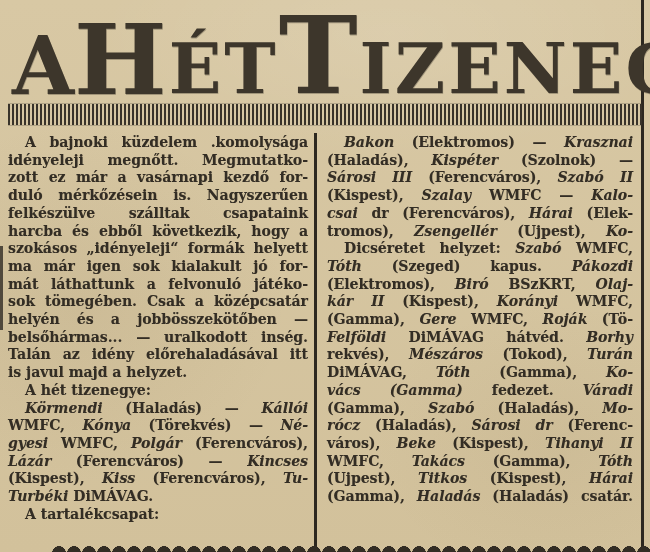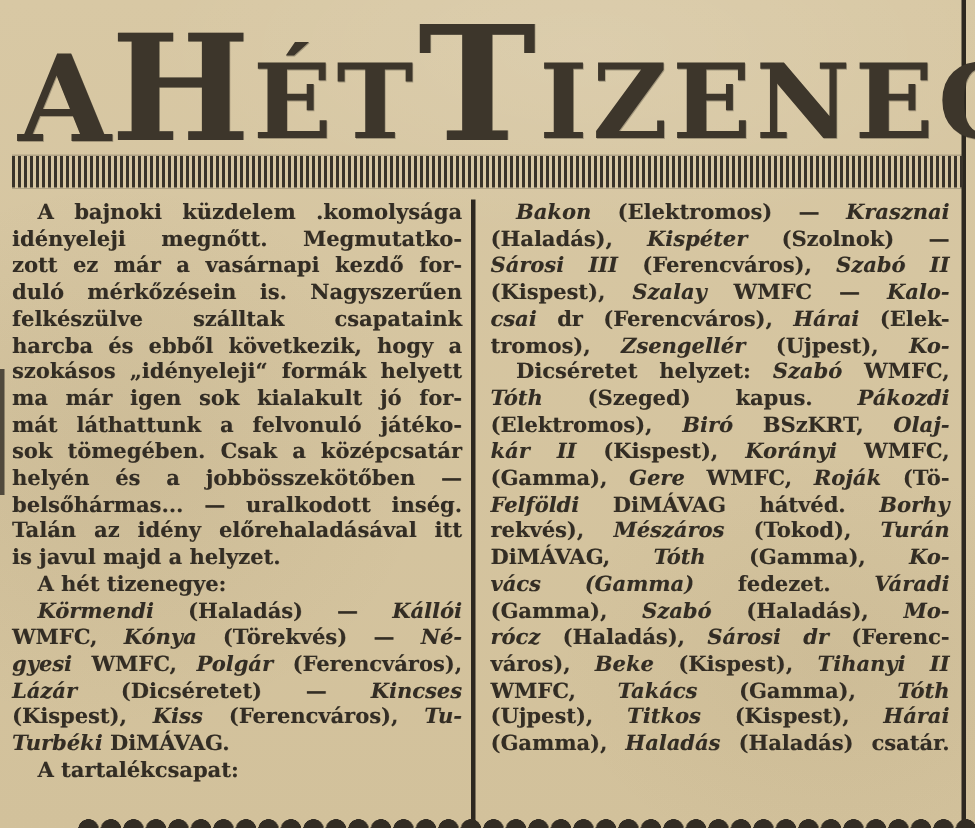--- a/index.html
+++ b/index.html
@@ -93,21 +93,21 @@
         <div class="line"><span>mát láthattunk a felvonuló játéko-</span></div>
         <div class="line"><span>sok tömegében. Csak a középcsatár</span></div>
         <div class="line"><span>helyén és a jobbösszekötőben —</span></div>
         <div class="line"><span>belsőhármas... — uralkodott inség.</span></div>
         <div class="line"><span>Talán az idény előrehaladásával itt</span></div>
         <div class="line nojust"><span>is javul majd a helyzet.</span></div>
         <div class="line indent nojust"><span>A hét tizenegye:</span></div>
         <div class="line indent"><i>Körmendi</i><span> (Haladás) — </span><i>Kállói</i></div>
         <div class="line"><span>WMFC, </span><i>Kónya</i><span> (Törekvés) — </span><i>Né-</i></div>
         <div class="line"><i>gyesi</i><span> WMFC, </span><i>Polgár</i><span> (Ferencváros),</span></div>
-        <div class="line"><i>Lázár</i><span> (Dicséretet) — </span><i>Kincses</i></div>
+        <div class="line"><i>Lázár</i><span> (Ferencváros) — </span><i>Kincses</i></div>
         <div class="line"><span>(Kispest), </span><i>Kiss</i><span> (Ferencváros), </span><i>Tu-</i></div>
         <div class="line nojust"><i>Turbéki</i><span> DiMÁVAG.</span></div>
         <div class="line indent nojust"><span>A tartalékcsapat:</span></div>
       </div>
     <div class="divider"></div>
     <div class="col col-right">
         <div class="line indent"><i>Bakon</i><span> (Elektromos) — </span><i>Krasznai</i></div>
         <div class="line"><span>(Haladás), </span><i>Kispéter</i><span> (Szolnok) —</span></div>
         <div class="line"><i>Sárosi III</i><span> (Ferencváros), </span><i>Szabó II</i></div>
         <div class="line"><span>(Kispest), </span><i>Szalay</i><span> WMFC — </span><i>Kalo-</i></div>

